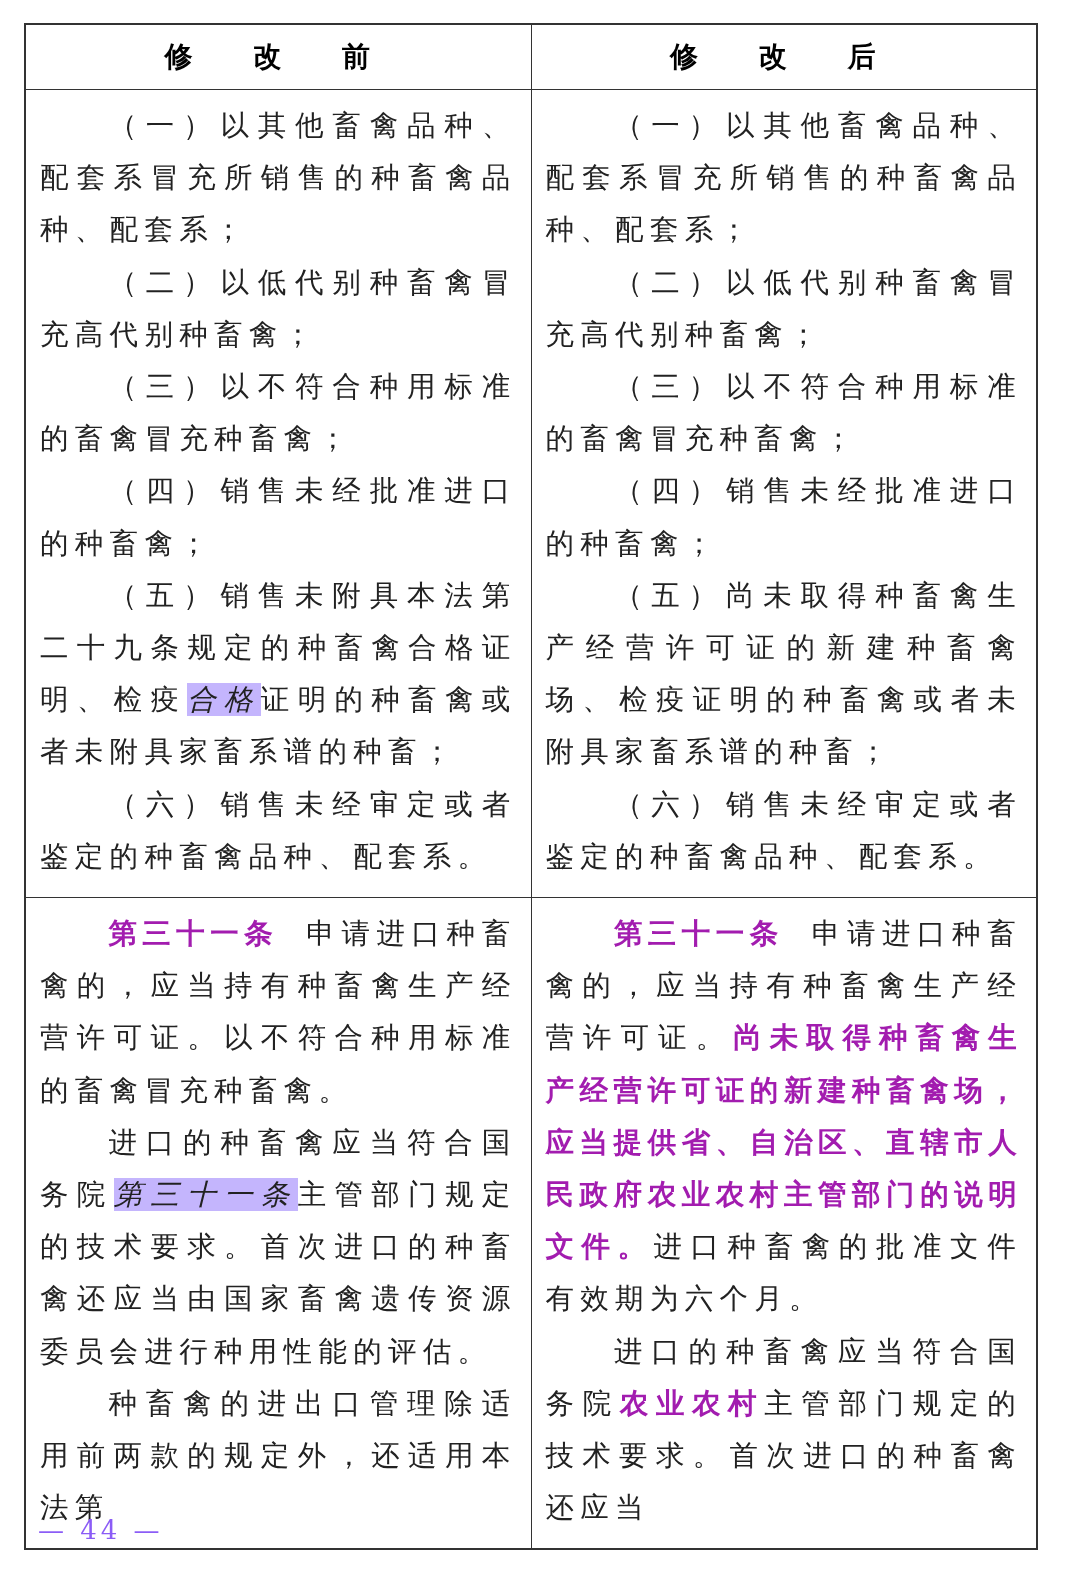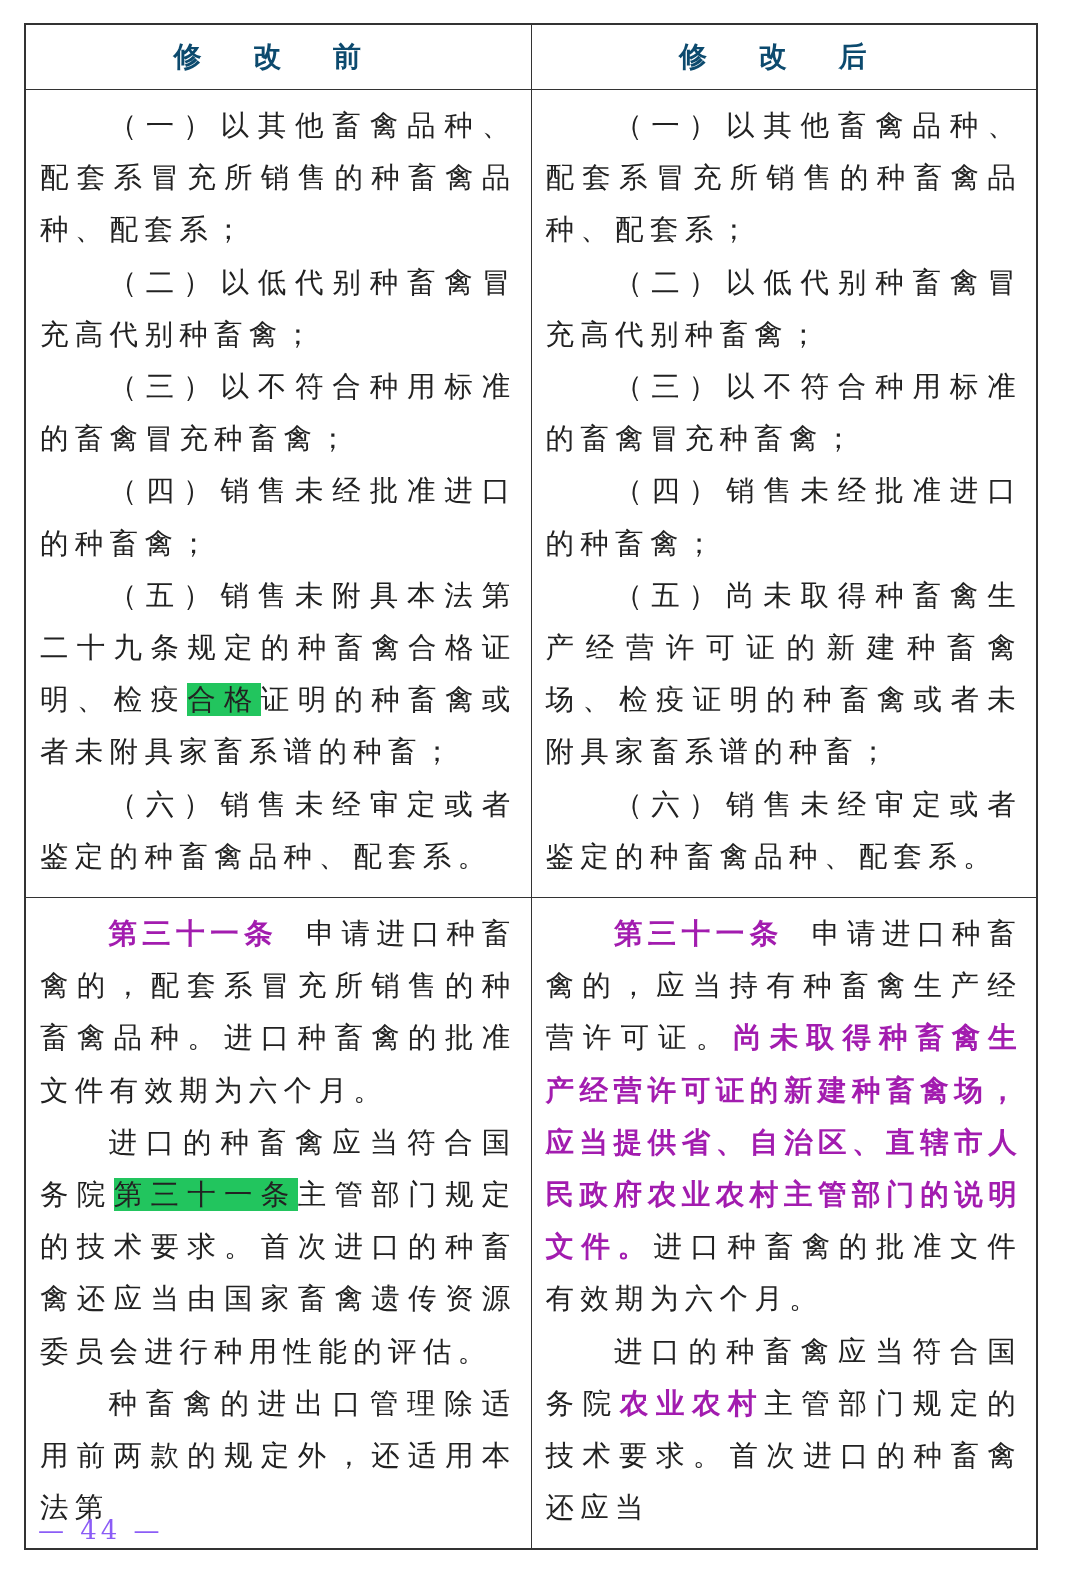--- a/index.html
+++ b/index.html
@@ -18,39 +18,40 @@
     }
     .cmp-table td, .cmp-table th {
       border: 1.5px solid #333;
       vertical-align: top;
       padding: 0;
     }
     .col-before { width: 506px; }
     .col-after { width: 506px; }
     .hdr {
       height: 64px;
-      font-family: Liberation Sans, sans-serif;
+      font-family: Liberation Mono, monospace;
       font-weight: bold;
       font-size: 28px;
       text-align: center;
       vertical-align: middle !important;
       letter-spacing: 22px;
-      color: #0c4a6e;
+      color: #000000;
     }
     .cell {
       padding: 10px 14px 14px 14px !important;
       font-size: 28.5px;
       line-height: 52.2px;
       letter-spacing: 6.3px;
     }
     .cell p { margin: 0; text-indent: 2.4em; text-align: justify; text-align-last: left; }
     .row1 .cell { height: 794px; box-sizing: border-box; margin-left: 24px; }
     .row2 .cell { height: 624px; box-sizing: border-box; }
     .hl {
-      background: #22c55e;
+      background: #c4b5fd;
+      font-style: italic;
     }
     .b {
       font-family: "DejaVu Sans", "Liberation Sans", sans-serif;
       font-weight: bold;
       color: #a21caf;
       letter-spacing: 5.2px;
     }
     .art { margin-right: 28px; }
     .page-num {
       position: absolute; left: 38px; top: 1515px;
@@ -85,21 +86,21 @@
       <p>（一）以其他畜禽品种、配套系冒充所销售的种畜禽品种、配套系；</p>
       <p>（二）以低代别种畜禽冒充高代别种畜禽；</p>
       <p>（三）以不符合种用标准的畜禽冒充种畜禽；</p>
       <p>（四）销售未经批准进口的种畜禽；</p>
       <p>（五）尚未取得种畜禽生产经营许可证的新建种畜禽场、检疫证明的种畜禽或者未附具家畜系谱的种畜；</p>
       <p>（六）销售未经审定或者鉴定的种畜禽品种、配套系。</p>
     </td>
   </tr>
   <tr class="row2">
     <td class="cell">
-      <p><span class="b art">第三十一条</span><span>申请进口种畜禽的，配套系冒充所销售的种畜禽品种。进口种畜禽的批准文件有效期为六个月。</span></p>
+      <p><span class="b art">第三十一条</span><span>申请进口种畜禽的，应当持有种畜禽生产经营许可证。以不符合种用标准的畜禽冒充种畜禽。</span></p>
       <p><span>进口的种畜禽应当符合国务院</span><span class="hl">第三十一条</span><span>主管部门规定的技术要求。首次进口的种畜禽还应当由国家畜禽遗传资源委员会进行种用性能的评估。</span></p>
       <p>种畜禽的进出口管理除适用前两款的规定外，还适用本法第</p>
     </td>
     <td class="cell">
       <p><span class="b art">第三十一条</span><span>申请进口种畜禽的，应当持有种畜禽生产经营许可证。</span><span class="b">尚未取得种畜禽生产经营许可证的新建种畜禽场，应当提供省、自治区、直辖市人民政府农业农村主管部门的说明文件。</span><span>进口种畜禽的批准文件有效期为六个月。</span></p>
       <p><span>进口的种畜禽应当符合国务院</span><span class="b">农业农村</span><span>主管部门规定的技术要求。首次进口的种畜禽还应当</span></p>
     </td>
   </tr>
 </tbody>
   </table>

